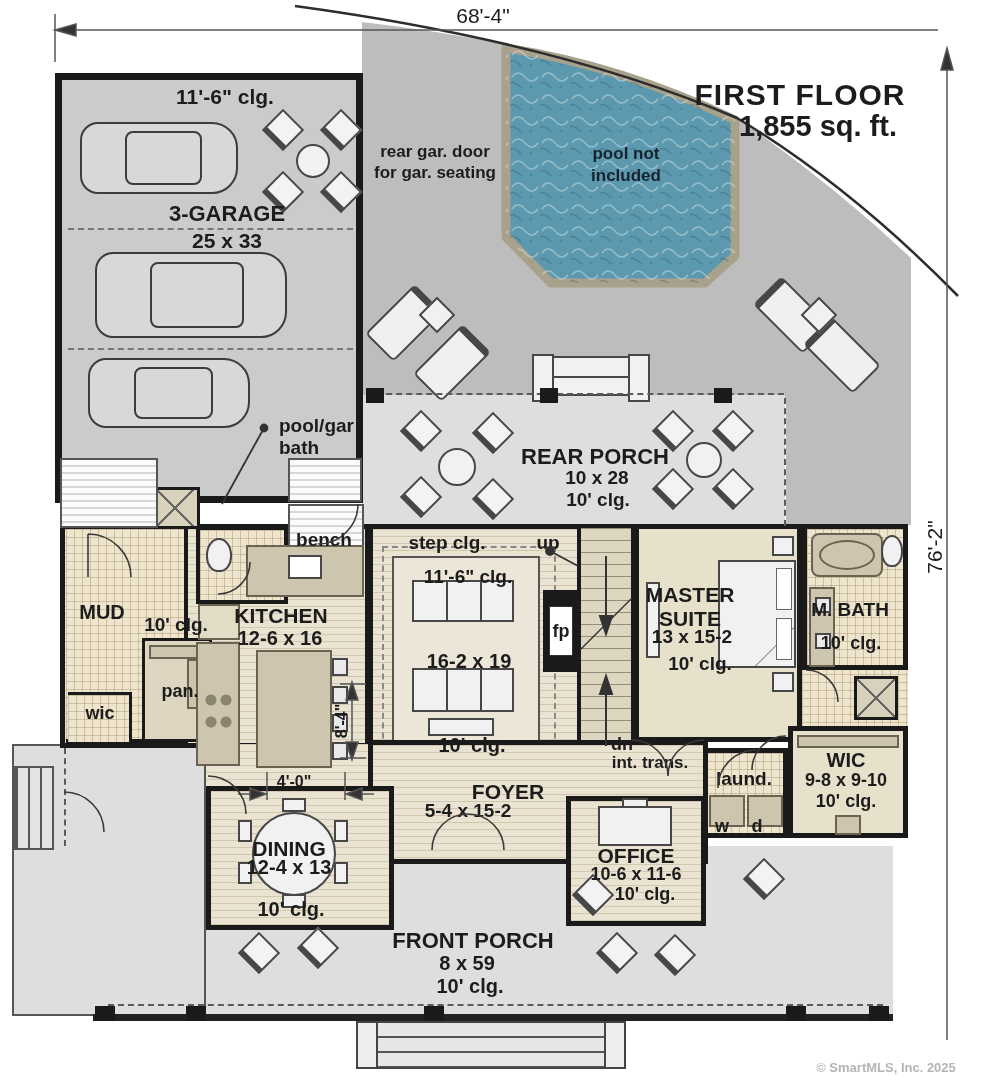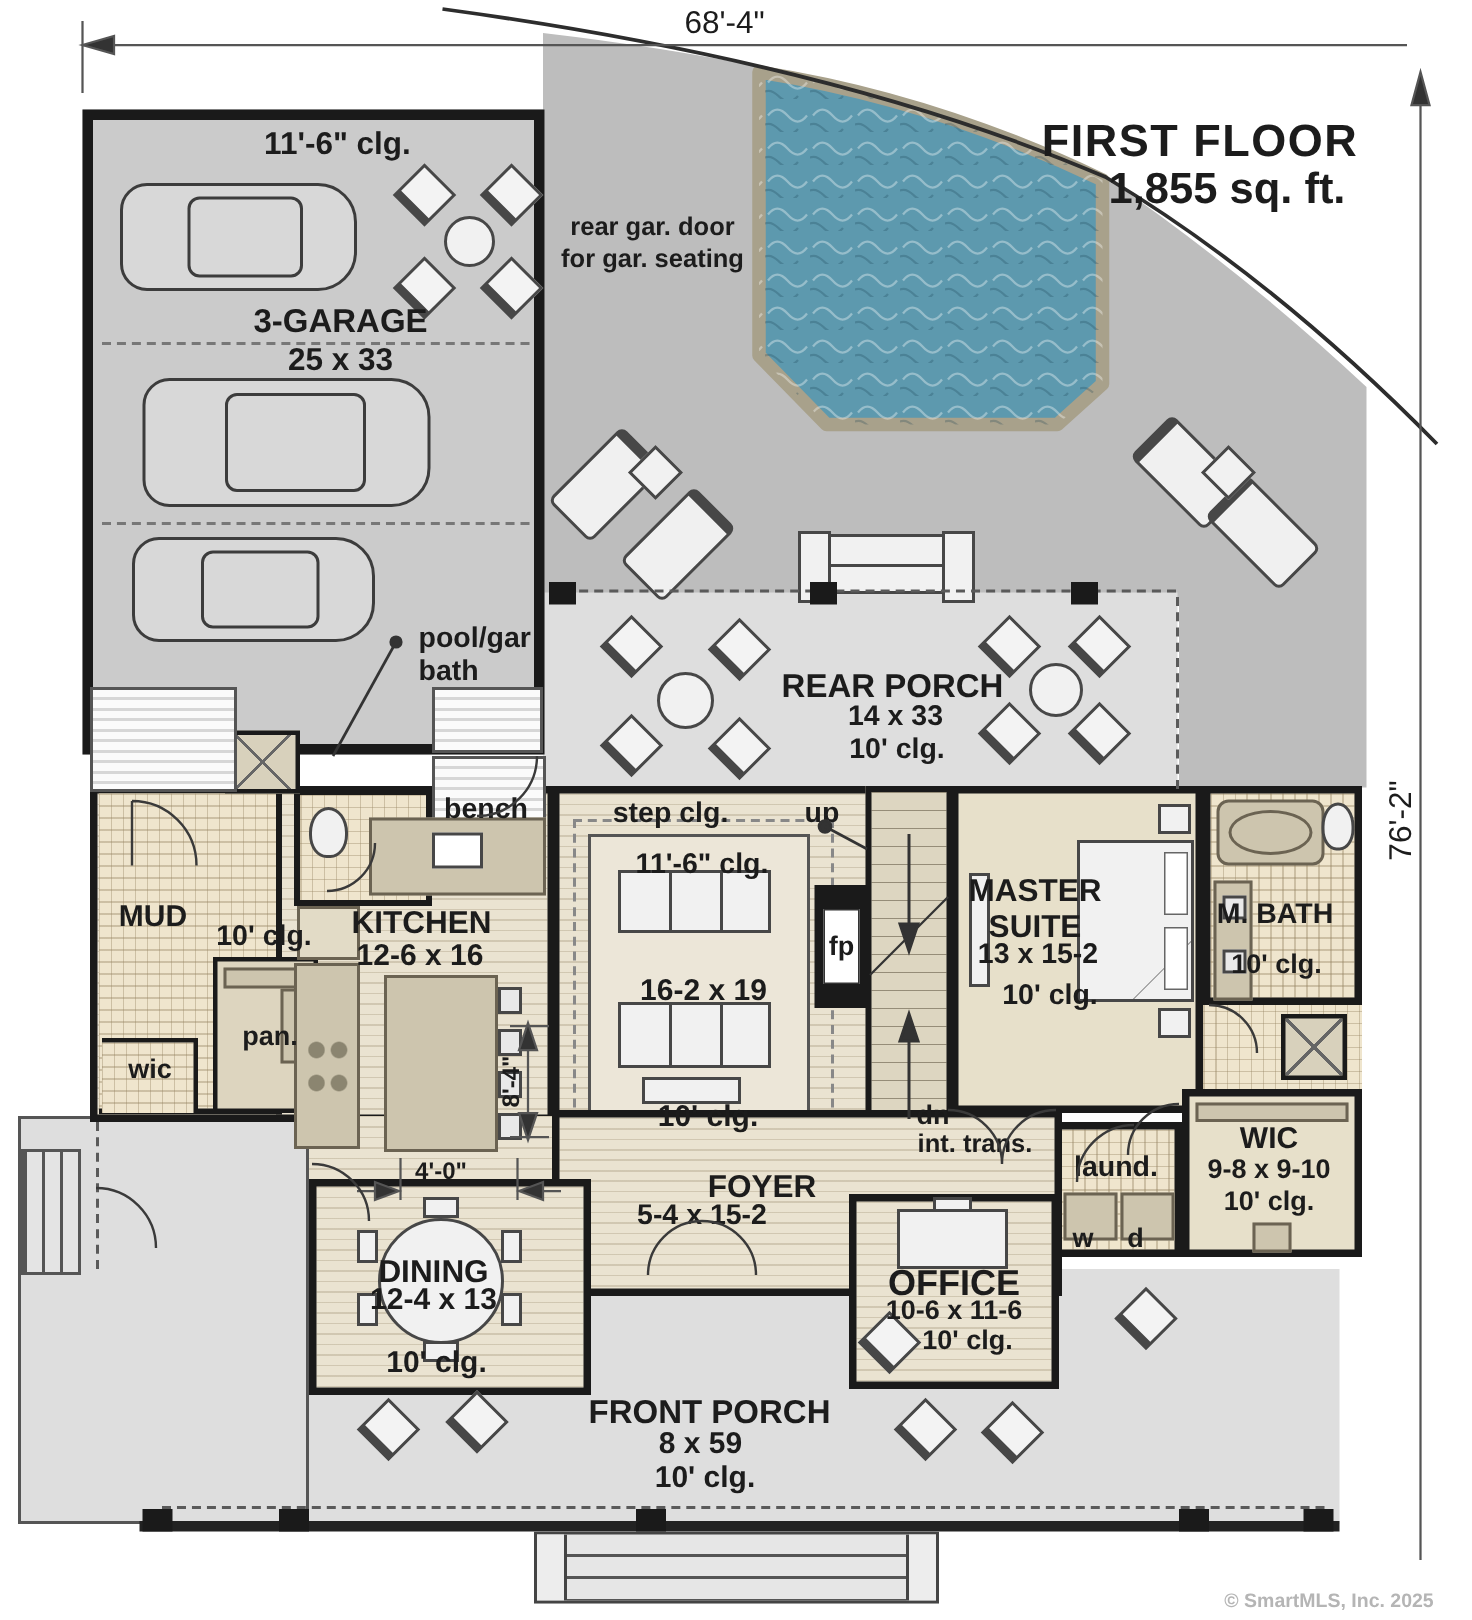--- a/index.html
+++ b/index.html
@@ -259,24 +259,25 @@
   <div class="lbl" style="left:818px;top:127px;font-size:29px;">1,855 sq. ft.</div>
   <div class="lbl" style="left:483px;top:16px;font-size:21px;font-weight:normal;">68'-4"</div>
   <div class="lbl rot" style="left:935px;top:547px;font-size:21px;font-weight:normal;">76'-2"</div>
   <div class="lbl rot" style="left:342px;top:721px;font-size:16px;">8'-4"</div>
   <div class="lbl" style="left:294px;top:782px;font-size:16px;">4'-0"</div>
 
   <div class="lbl" style="left:225px;top:97px;font-size:21px;">11'-6" clg.</div>
   <div class="lbl" style="left:227px;top:214px;font-size:22px;">3-GARAGE</div>
   <div class="lbl" style="left:227px;top:241px;font-size:21px;">25 x 33</div>
   <div class="lbl wrap" style="left:435px;top:162px;width:134px;font-size:17px;line-height:1.25;">rear gar. door for gar. seating</div>
+  <div class="lbl wrap" style="left:626px;top:165px;width:100px;font-size:17px;color:#16222e;line-height:1.3;">pool not included</div>
   <div class="lbl wrap" style="left:325px;top:437px;width:92px;font-size:19px;text-align:left;line-height:1.15;">pool/gar bath</div>
 
   <div class="lbl" style="left:595px;top:457px;font-size:22px;">REAR PORCH</div>
-  <div class="lbl" style="left:597px;top:478px;font-size:19px;">14 x 33</div>
+  <div class="lbl" style="left:597px;top:478px;font-size:19px;">10 x 28</div>
   <div class="lbl" style="left:598px;top:500px;font-size:19px;">10' clg.</div>
 
   <div class="lbl" style="left:324px;top:540px;font-size:19px;">bench</div>
   <div class="lbl" style="left:447px;top:543px;font-size:19px;">step clg.</div>
   <div class="lbl" style="left:532px;top:543px;font-size:19px;margin-left:16px;">up</div>
   <div class="lbl" style="left:468px;top:577px;font-size:19px;">11'-6" clg.</div>
   <div class="lbl" style="left:469px;top:661px;font-size:20px;">16-2 x 19</div>
   <div class="lbl" style="left:472px;top:745px;font-size:20px;">10' clg.</div>
   <div class="lbl" style="left:561px;top:631px;font-size:18px;z-index:7;">fp</div>
   <div class="lbl" style="left:622px;top:744px;font-size:18px;">dn</div>
@@ -300,21 +301,21 @@
   <div class="lbl" style="left:846px;top:801px;font-size:18px;">10' clg.</div>
   <div class="lbl" style="left:744px;top:779px;font-size:19px;">laund.</div>
   <div class="lbl" style="left:722px;top:826px;font-size:18px;">w</div>
   <div class="lbl" style="left:757px;top:826px;font-size:18px;">d</div>
 
   <div class="lbl" style="left:468px;top:792px;font-size:21px;margin-left:40px;">FOYER</div>
   <div class="lbl" style="left:468px;top:811px;font-size:19px;">5-4 x 15-2</div>
   <div class="lbl" style="left:289px;top:849px;font-size:21px;">DINING</div>
   <div class="lbl" style="left:289px;top:867px;font-size:20px;">12-4 x 13</div>
   <div class="lbl" style="left:291px;top:909px;font-size:20px;">10' clg.</div>
-  <div class="lbl" style="left:636px;top:856px;font-size:24px;">OFFICE</div>
+  <div class="lbl" style="left:636px;top:856px;font-size:21px;">OFFICE</div>
   <div class="lbl" style="left:636px;top:874px;font-size:18px;">10-6 x 11-6</div>
   <div class="lbl" style="left:645px;top:894px;font-size:18px;">10' clg.</div>
 
   <div class="lbl" style="left:473px;top:941px;font-size:22px;">FRONT PORCH</div>
   <div class="lbl" style="left:467px;top:963px;font-size:20px;">8 x 59</div>
   <div class="lbl" style="left:470px;top:986px;font-size:20px;">10' clg.</div>
 
   <div class="lbl" style="left:886px;top:1068px;font-size:13px;color:#b5b5b5;">© SmartMLS, Inc.  2025</div>
 </div>
 

